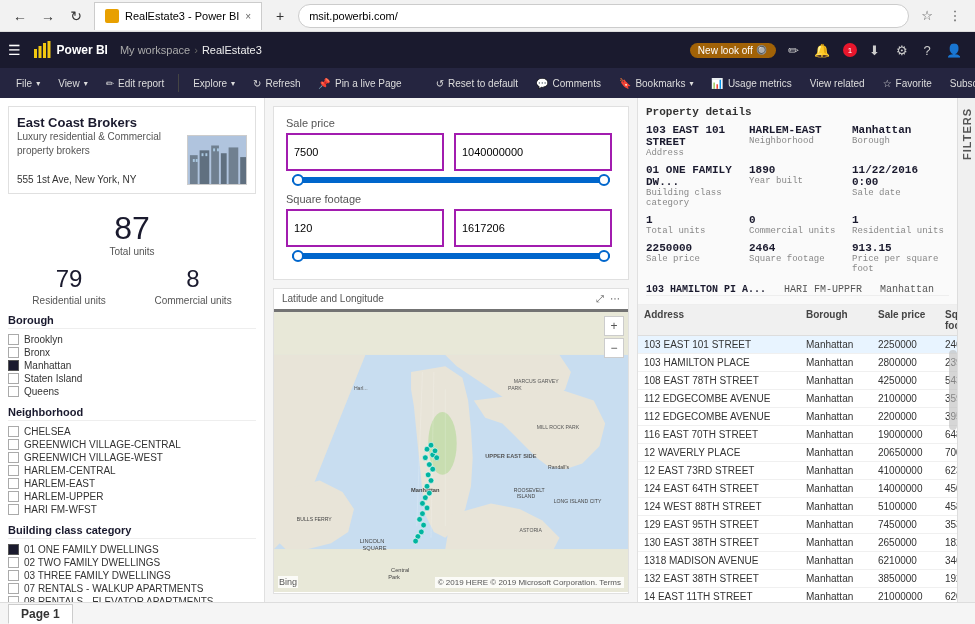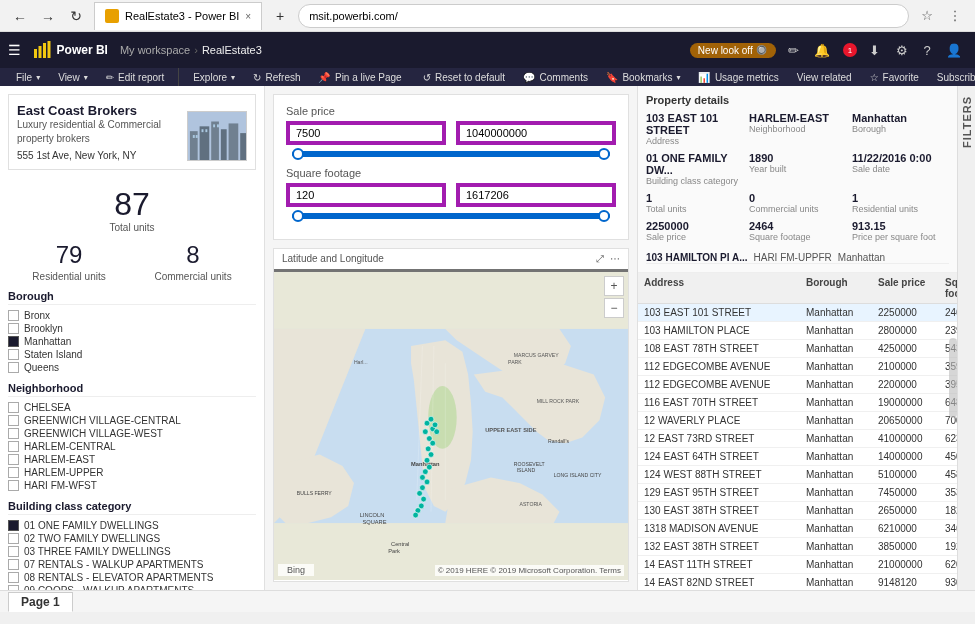--- a/index.html
+++ b/index.html
@@ -56,25 +56,25 @@
     .pbi-logo-icon { width: 18px; height: 18px; }
     .pbi-workspace { color: #aaa; font-size: 11px; display: flex; align-items: center; gap: 4px; }
     .pbi-workspace span { color: #eee; }
     .pbi-right { margin-left: auto; display: flex; align-items: center; gap: 8px; }
     .pbi-toggle { background: #a16207; border-radius: 10px; padding: 2px 8px; color: white; font-size: 10px; display: flex; align-items: center; gap: 4px; }
     .pbi-icon-btn { color: #ccc; font-size: 13px; cursor: pointer; padding: 0 4px; }
 
     
     .pbi-toolbar2 {
       background: #252540;
-      height: 18px;
+      height: 30px;
       display: flex;
       align-items: center;
       padding: 0 8px;
-      gap: 5px;
+      gap: 18px;
     }
     .toolbar2-btn {
       color: #ddd;
       font-size: 10px;
       padding: 2px 8px;
       cursor: pointer;
       display: flex;
       align-items: center;
       gap: 4px;
       border-radius: 2px;
@@ -105,21 +105,21 @@
       border: 1px solid #e0e0e0;
       padding: 8px;
       margin-bottom: 10px;
       display: flex;
       gap: 8px;
       align-items: flex-end;
     }
     .company-info { flex: 1; }
     .company-name { font-weight: 700; font-size: 13px; color: #1a1a2e; }
     .company-desc { font-size: 10px; color: #555; line-height: 1.4; }
-    .company-address { font-size: 10px; color: #333; margin-top: 4px; }
+    .company-address { font-size: 10px; color: #333; margin-top: 16px; }
     .company-image { width: 60px; height: 50px; background: linear-gradient(135deg, #b0c4de, #708090); border: 1px solid #ccc; display: flex; align-items: center; justify-content: center; overflow: hidden; }
 
     
     .stats-section { text-align: center; padding: 8px 0; }
     .stat-big { font-size: 32px; font-weight: 300; color: #1a1a2e; line-height: 1; }
     .stat-label { font-size: 10px; color: #555; margin-top: 2px; }
     .stats-row { display: flex; justify-content: space-around; margin-top: 8px; }
     .stat-small-num { font-size: 24px; font-weight: 300; color: #1a1a2e; }
 
     
@@ -141,21 +141,21 @@
 
     
     .sliders-section {
       background: white;
       border: 1px solid #e0e0e0;
       padding: 10px 12px;
     }
     .slider-group { margin-bottom: 10px; }
     .slider-label { font-size: 11px; color: #555; margin-bottom: 4px; }
     .slider-values { display: flex; gap: 10px; margin-bottom: 6px; }
-    .slider-val { border: 4px solid #a21caf; padding: 2px 6px; font-size: 11px; min-width: 60px; background: white; }
+    .slider-val { border: 2px solid #a21caf; padding: 11px 6px; font-size: 11px; min-width: 60px; background: white; }
     .slider-track { position: relative; height: 6px; background: #ddd; border-radius: 3px; margin: 0 6px; }
     .slider-fill { position: absolute; height: 100%; background: #0066cc; border-radius: 3px; }
     .slider-thumb { position: absolute; width: 12px; height: 12px; background: white; border: 2px solid #0066cc; border-radius: 50%; top: -3px; cursor: pointer; }
 
     
     .map-section {
       background: white;
       border: 1px solid #e0e0e0;
       flex: 1;
       position: relative;
@@ -172,33 +172,34 @@
       background: white;
       border-left: 1px solid #e0e0e0;
       display: flex;
       flex-direction: column;
       overflow: hidden;
     }
     .right-panel-top {
       padding: 8px;
       border-bottom: 1px solid #eee;
       background: #fafafa;
+      font-family: Liberation Mono, monospace;
     }
     .property-detail-grid { display: grid; grid-template-columns: 1fr 1fr 1fr; gap: 6px; font-size: 10px; }
     .detail-cell .detail-val { font-weight: 600; font-size: 11px; color: #1a1a2e; }
     .detail-cell .detail-key { color: #888; font-size: 9px; }
     .prop-title { font-size: 11px; font-weight: 600; color: #333; margin-bottom: 6px; }
 
     .property-list { flex: 1; overflow-y: auto; }
     .list-header { display: grid; grid-template-columns: 160px 70px 65px 55px; gap: 2px; padding: 4px 6px; background: #f0f0f0; border-bottom: 1px solid #ddd; font-size: 10px; font-weight: 600; color: #444; position: sticky; top: 0; }
     .list-row { display: grid; grid-template-columns: 160px 70px 65px 55px; gap: 2px; padding: 3px 6px; border-bottom: 1px solid #f0f0f0; font-size: 10px; color: #333; }
     .list-row.highlighted { background: #e8f4ff; }
 
     .second-prop { padding: 6px 8px; border-bottom: 1px solid #eee; font-size: 10px; color: #555; background: #fafafa; }
-    .second-prop-row { display: flex; gap: 6px; align-items: center; }
+    .second-prop-row { display: flex; gap: 18px; align-items: center; }
     .second-prop-val { font-weight: 600; color: #1a1a2e; }
 
     
     .filters-panel {
       width: 18px;
       background: #f0f0f0;
       border-left: 1px solid #ddd;
       display: flex;
       flex-direction: column;
       align-items: center;
@@ -236,21 +237,21 @@
     
     .property-list::-webkit-scrollbar { width: 6px; }
     .property-list::-webkit-scrollbar-track { background: #f0f0f0; }
     .property-list::-webkit-scrollbar-thumb { background: #bbb; border-radius: 3px; }
     .left-sidebar::-webkit-scrollbar { width: 4px; }
     .left-sidebar::-webkit-scrollbar-thumb { background: #ccc; }
 
     .pbi-toolbar2-left { display: flex; align-items: center; gap: 2px; }
     .notification-badge { background: #e8162c; color: white; border-radius: 50%; width: 14px; height: 14px; font-size: 8px; display: flex; align-items: center; justify-content: center; }
 
-    .map-bing-logo { position: absolute; bottom: 4px; left: 4px; font-size: 9px; color: #555; background: rgba(255,255,255,0.8); padding: 1px 9px; }
+    .map-bing-logo { position: absolute; bottom: 4px; left: 4px; font-size: 9px; color: #555; background: rgba(255,255,255,0.8); padding: 1px 1px; }
     .map-copyright { position: absolute; bottom: 4px; right: 4px; font-size: 8px; color: #555; background: rgba(255,255,255,0.8); padding: 1px 3px; }
     .map-controls { position: absolute; top: 4px; right: 4px; display: flex; flex-direction: column; gap: 2px; }
     .map-ctrl-btn { width: 20px; height: 20px; background: white; border: 1px solid #ccc; display: flex; align-items: center; justify-content: center; font-size: 12px; cursor: pointer; color: #555; }
   </style>
 </head>
 <body>
 
 <div class="browser-bar">
   <div class="nav-controls">
     <button class="nav-btn">←</button>
@@ -405,25 +406,25 @@
           <div class="stat-label">Commercial units</div>
         </div>
       </div>
     </div>
 
     <div class="filter-section">
       <div class="filter-title">Borough</div>
       <div id="borough-checkboxes">
           <div class="checkbox-item">
             <span class="checkbox-empty"></span>
+            <span>Brooklyn</span>
+          </div>
+          <div class="checkbox-item">
+            <span class="checkbox-empty"></span>
             <span>Bronx</span>
-          </div>
-          <div class="checkbox-item">
-            <span class="checkbox-empty"></span>
-            <span>Brooklyn</span>
           </div>
           <div class="checkbox-item">
             <span class="checkbox-filled"></span>
             <span>Manhattan</span>
           </div>
           <div class="checkbox-item">
             <span class="checkbox-empty"></span>
             <span>Staten Island</span>
           </div>
           <div class="checkbox-item">

